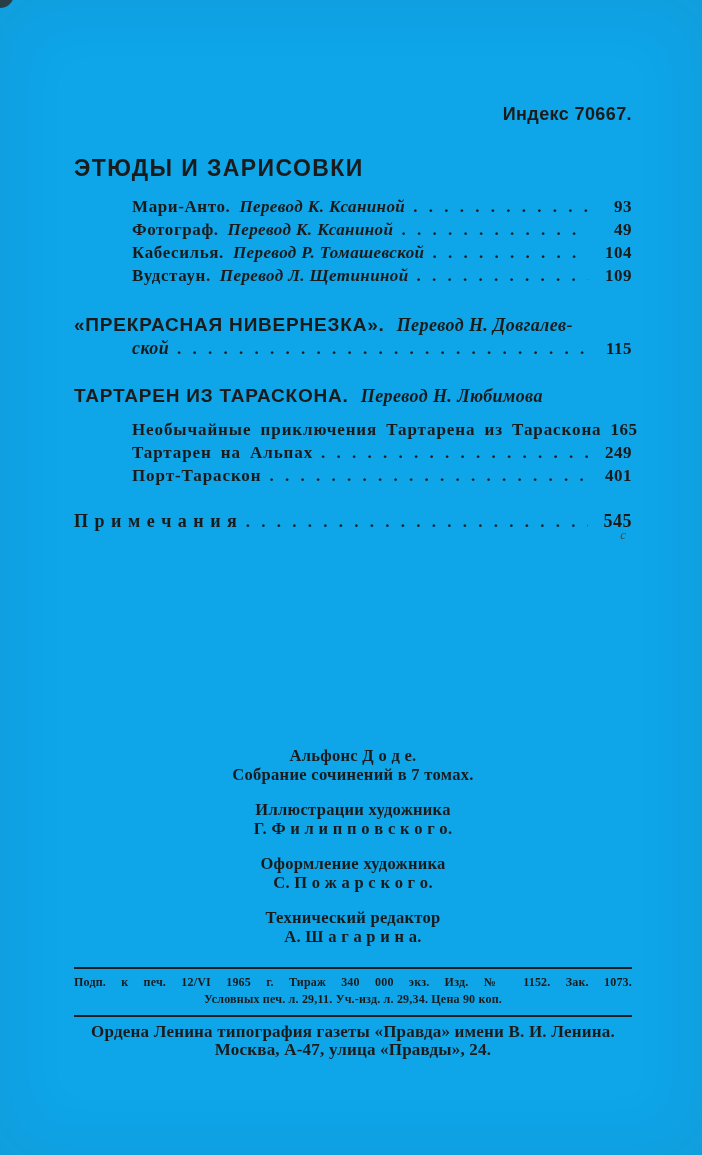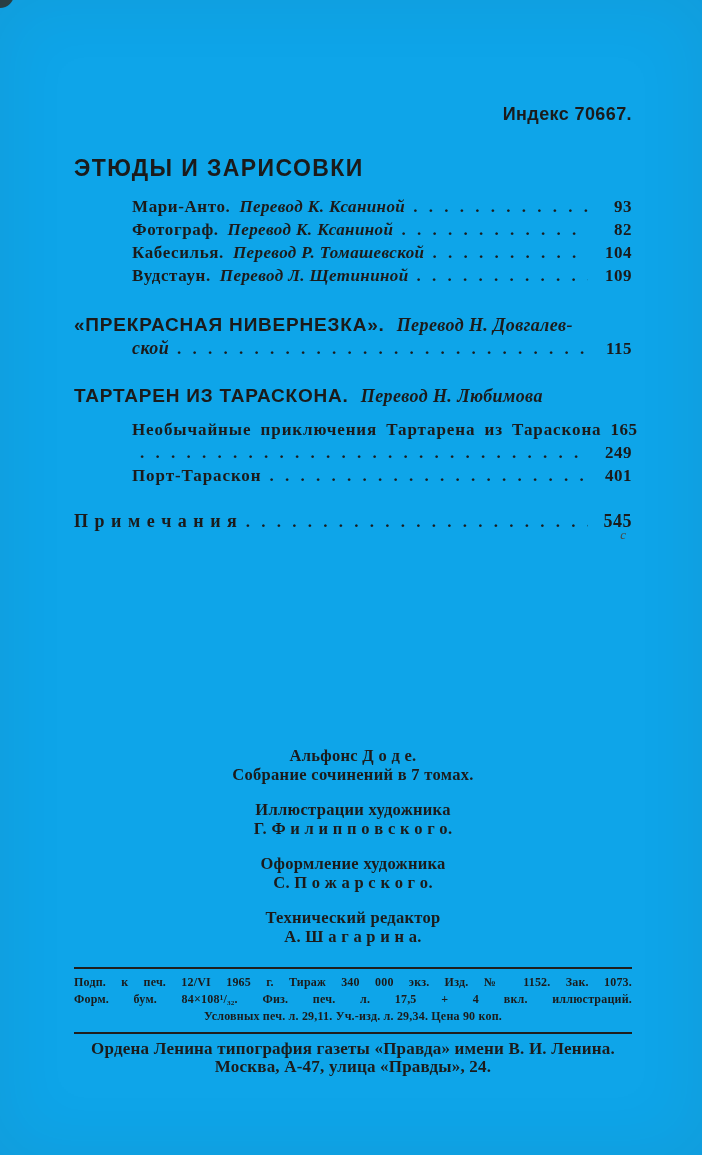--- a/index.html
+++ b/index.html
@@ -151,21 +151,21 @@
       <div class="toc-row">
         <span class="t">Мари-Анто.</span>
         <span class="tr">Перевод К. Ксаниной</span>
         <span class="dots">. . . . . . . . . . . . . . . . . . . . . . . . . . . . . . . . . . . .</span>
         <span class="pg">93</span>
       </div>
       <div class="toc-row">
         <span class="t">Фотограф.</span>
         <span class="tr">Перевод К. Ксаниной</span>
         <span class="dots">. . . . . . . . . . . . . . . . . . . . . . . . . . . . . . . . . . . .</span>
-        <span class="pg">82</span>
+        <span class="pg">49</span>
       </div>
       <div class="toc-row">
         <span class="t">Кабесилья.</span>
         <span class="tr">Перевод Р. Томашевской</span>
         <span class="dots">. . . . . . . . . . . . . . . . . . . . . . . . . . . . . . . . . . . .</span>
         <span class="pg">104</span>
       </div>
       <div class="toc-row">
         <span class="t">Вудстаун.</span>
         <span class="tr">Перевод Л. Щетининой</span>
@@ -188,20 +188,21 @@
       <span>ТАРТАРЕН ИЗ ТАРАСКОНА.</span>
       <span class="h1tr">Перевод Н. Любимова</span>
     </div>
 
     <div class="rows3">
       <div class="toc-row">
         <span class="tw">Необычайные приключения Тартарена из Тараскона</span>
         <span class="pg">165</span>
       </div>
       <div class="toc-row">
+        <span class="tw">Тартарен на Альпах</span>
         <span class="dots">. . . . . . . . . . . . . . . . . . . . . . . . . . . . . . . . . . . .</span>
         <span class="pg">249</span>
       </div>
       <div class="toc-row">
         <span class="tw">Порт-Тараскон</span>
         <span class="dots">. . . . . . . . . . . . . . . . . . . . . . . . . . . . . . . . . . . .</span>
         <span class="pg">401</span>
       </div>
     </div>
 
@@ -228,21 +229,20 @@
       <div class="cg">
         <div>Технический  редактор</div>
         <div>А.  Ш а г а р и н а.</div>
       </div>
     </div>
 
     <hr class="rule rule1">
 
     <div class="imprint">
       <div class="just">Подп. к печ. 12/VI 1965 г. Тираж 340 000 экз. Изд. № 1152. Зак. 1073.</div>
-      <div class="just">Форм. бум. 84×108¹/₃₂. Физ. печ. л. 17,5 + 4 вкл. иллюстраций.</div>
       <div class="ctr">Условных печ. л. 29,11. Уч.-изд. л. 29,34. Цена 90 коп.</div>
     </div>
 
     <hr class="rule rule2">
 
     <div class="printer">
       <div class="ctr">Ордена Ленина типография газеты «Правда» имени В. И. Ленина.</div>
       <div class="ctr">Москва, А-47, улица «Правды», 24.</div>
     </div>
 

